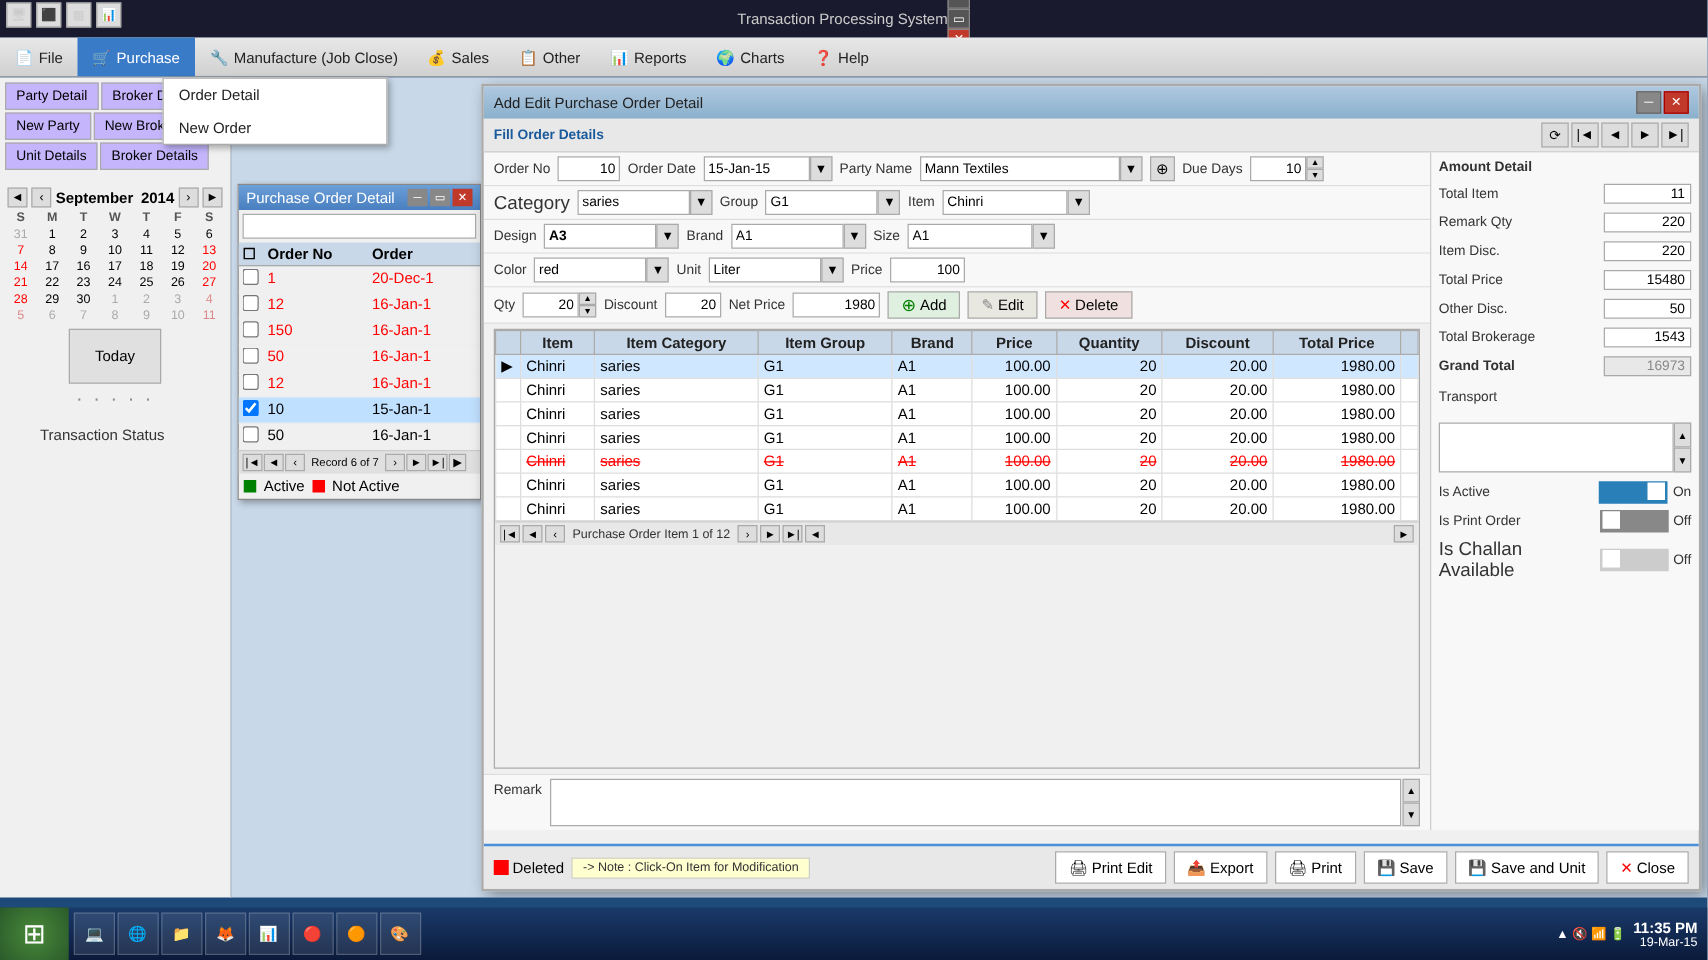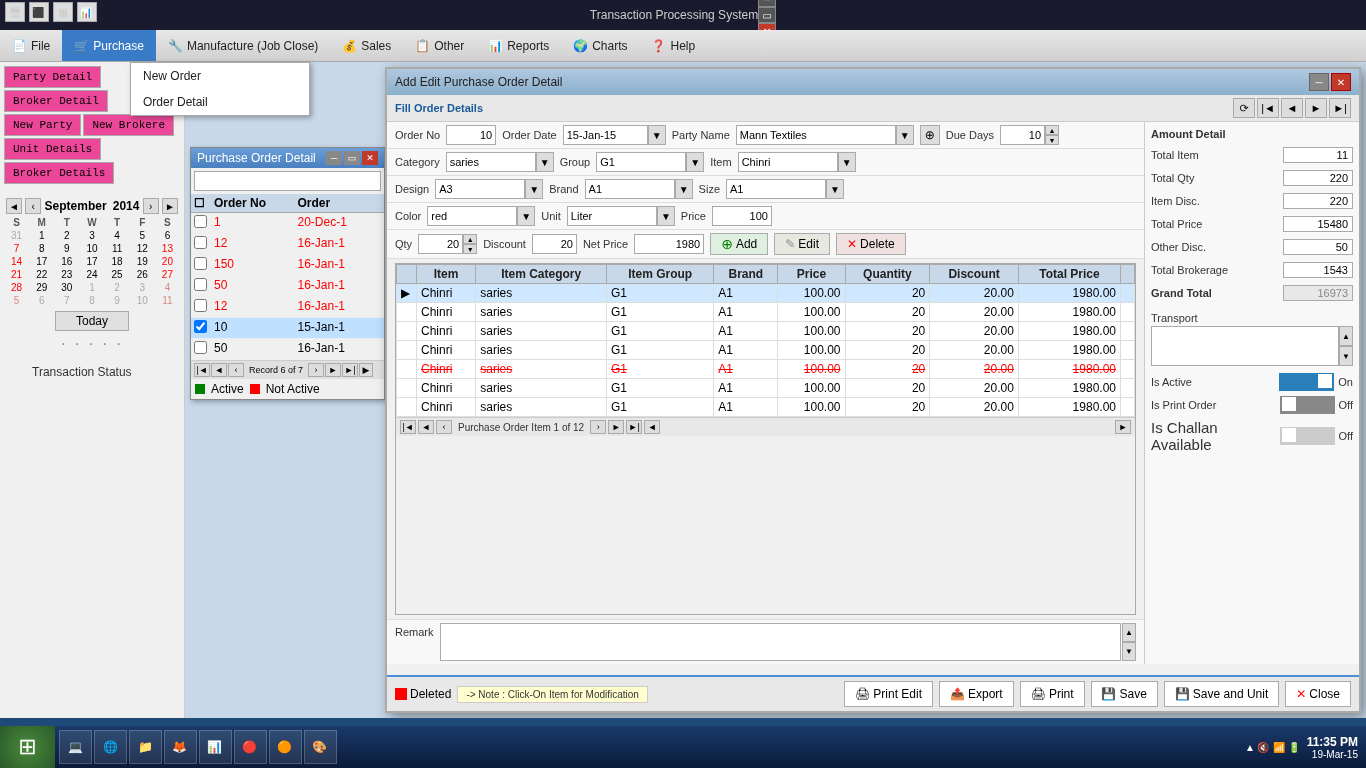--- a/index.html
+++ b/index.html
@@ -29,32 +29,32 @@
       background: white; border: 1px solid #aaa; box-shadow: 2px 2px 5px rgba(0,0,0,0.3); z-index: 100;
     }
     .dropdown-item { padding: 6px 12px; cursor: pointer; color: #222; }
 
     
     .left-panel {
       position: absolute; top: 62px; left: 0; width: 185px; bottom: 50px;
       background: #f0f0f0; border-right: 1px solid #ccc;
     }
     .left-panel-buttons { display: flex; flex-wrap: wrap; padding: 4px; gap: 2px; }
-    .panel-btn { padding: 4px 8px; background: #ec4899; border: 1px solid #aaa; cursor: pointer; font-size: 11px; font-family: Liberation Mono, monospace; }
+    .panel-btn { padding: 4px 8px; background: #c4b5fd; border: 1px solid #aaa; cursor: pointer; font-size: 11px; }
 
     
     .calendar { padding: 4px; margin-top: 4px; }
     .cal-nav { display: flex; align-items: center; justify-content: space-between; padding: 2px; }
     .cal-nav-btn { width: 16px; height: 16px; background: #ddd; border: 1px solid #aaa; display: flex; align-items: center; justify-content: center; cursor: pointer; font-size: 10px; }
     .cal-grid { width: 100%; border-collapse: collapse; }
     .cal-grid th { font-size: 10px; text-align: center; padding: 1px; color: #555; }
     .cal-grid td { font-size: 10px; text-align: center; padding: 1px 2px; cursor: pointer; }
     .cal-weekend { color: red; }
     .cal-other { color: #aaa; }
-    .today-btn { padding: 2px 20px; background: #e0e0e0; border: 1px solid #aaa; cursor: pointer; display: block; margin: 4px auto; }
+    .today-btn { padding: 14px 20px; background: #e0e0e0; border: 1px solid #aaa; cursor: pointer; display: block; margin: 4px auto; }
     .status-dots { text-align: center; color: #888; font-size: 16px; letter-spacing: 2px; }
 
     
     .main-content { position: absolute; top: 62px; left: 185px; right: 0; bottom: 50px; background: #c8d8e8; overflow: hidden; }
     .form-input { height: 20px; border: 1px solid #aaa; background: white; padding: 0 3px; font-size: 11px; }
 
     
     .data-table { width: 100%; border-collapse: collapse; font-size: 11px; }
     .data-table th { background: #c8d8e8; border: 1px solid #aaa; padding: 2px 4px; text-align: center; color: #222; }
     .data-table td { border: 1px solid #ddd; padding: 2px 4px; background: white; }
@@ -121,22 +121,22 @@
     <span>🌍</span>
     <span>Charts</span>
   </div>
   <div class="menu-item">
     <span>❓</span>
     <span>Help</span>
   </div>
 </div>
 
 <div class="dropdown">
+  <div class="dropdown-item">Order Detail</div>
   <div class="dropdown-item">New Order</div>
-  <div class="dropdown-item">Order Detail</div>
 </div>
 
 <div class="left-panel">
   <div class="left-panel-buttons">
     <div class="panel-btn">Party Detail</div>
     <div class="panel-btn">Broker Detail</div>
     <div class="panel-btn">New Party</div>
     <div class="panel-btn">New Brokere</div>
     <div class="panel-btn">Unit Details</div>
     <div class="panel-btn">Broker Details</div>
@@ -355,41 +355,41 @@
             <input type="text" style="width: 45px; height: 20px; border: 1px solid rgb(170, 170, 170); padding: 0px 3px; font-size: 11px; text-align: right;" value="10">
             <div style="display:flex;flex-direction:column;">
               <div style="width:14px;height:10px;background:#ddd;border:1px solid #aaa;display:flex;align-items:center;justify-content:center;font-size:7px;cursor:pointer;">▲</div>
               <div style="width:14px;height:10px;background:#ddd;border:1px solid #aaa;display:flex;align-items:center;justify-content:center;font-size:7px;cursor:pointer;">▼</div>
             </div>
           </div>
         </div>
 
 
         <div style="display:flex;align-items:center;padding:3px 8px;gap:6px;background:#f8f8f8;border-bottom:1px solid #ddd;flex-wrap:wrap;">
-          <span style="font-size:11px;color:#333;">Category</span>
+          <span style="font-size:15px;color:#333;">Category</span>
           <div style="display:flex;align-items:center;">
             <input type="text" style="width: 90px; height: 20px; border: 1px solid rgb(170, 170, 170); padding: 0px 3px; font-size: 11px;" value="saries">
             <div style="width:18px;height:20px;background:#ddd;border:1px solid #aaa;display:flex;align-items:center;justify-content:center;font-size:10px;cursor:pointer;">▼</div>
           </div>
           <span style="font-size:11px;color:#333;">Group</span>
           <div style="display:flex;align-items:center;">
             <input type="text" style="width: 90px; height: 20px; border: 1px solid rgb(170, 170, 170); padding: 0px 3px; font-size: 11px;" value="G1">
             <div style="width:18px;height:20px;background:#ddd;border:1px solid #aaa;display:flex;align-items:center;justify-content:center;font-size:10px;cursor:pointer;">▼</div>
           </div>
           <span style="font-size:11px;color:#333;">Item</span>
           <div style="display:flex;align-items:center;">
             <input type="text" style="width: 100px; height: 20px; border: 1px solid rgb(170, 170, 170); padding: 0px 3px; font-size: 11px;" value="Chinri">
             <div style="width:18px;height:20px;background:#ddd;border:1px solid #aaa;display:flex;align-items:center;justify-content:center;font-size:10px;cursor:pointer;">▼</div>
           </div>
         </div>
 
         <div style="display:flex;align-items:center;padding:3px 8px;gap:6px;background:#f8f8f8;border-bottom:1px solid #ddd;flex-wrap:wrap;">
           <span style="font-size:11px;color:#333;">Design</span>
           <div style="display:flex;align-items:center;">
-            <input type="text" style="width: 90px; height: 20px; border: 1px solid rgb(170, 170, 170); padding: 0px 3px; font-size: 11px;" value="A3">
+            <input type="text" style="width: 90px; height: 20px; border: 1px solid rgb(170, 170, 170); padding: 0px 3px; font-size: 11px; font-weight: bold;" value="A3">
             <div style="width:18px;height:20px;background:#ddd;border:1px solid #aaa;display:flex;align-items:center;justify-content:center;font-size:10px;cursor:pointer;">▼</div>
           </div>
           <span style="font-size:11px;color:#333;">Brand</span>
           <div style="display:flex;align-items:center;">
             <input type="text" style="width: 90px; height: 20px; border: 1px solid rgb(170, 170, 170); padding: 0px 3px; font-size: 11px;" value="A1">
             <div style="width:18px;height:20px;background:#ddd;border:1px solid #aaa;display:flex;align-items:center;justify-content:center;font-size:10px;cursor:pointer;">▼</div>
           </div>
           <span style="font-size:11px;color:#333;">Size</span>
           <div style="display:flex;align-items:center;">
             <input type="text" style="width: 100px; height: 20px; border: 1px solid rgb(170, 170, 170); padding: 0px 3px; font-size: 11px;" value="A1">
@@ -572,21 +572,21 @@
       </div>
 
       <div style="width:215px;border-left:1px solid #ccc;padding:6px;background:#f8f8f8;display:flex;flex-direction:column;gap:3px;overflow-y:auto;">
         <div style="font-size:11px;font-weight:bold;color:#333;margin-bottom:4px;">Amount Detail</div>
 
         <div class="amount-row">
           <span class="amount-label">Total Item</span>
           <span class="amount-value">11</span>
         </div>
         <div class="amount-row">
-          <span class="amount-label">Total Qty</span>
+          <span class="amount-label">Remark Qty</span>
           <span class="amount-value">220</span>
         </div>
         <div class="amount-row">
           <span class="amount-label">Item Disc.</span>
           <span class="amount-value">220</span>
         </div>
         <div class="amount-row">
           <span class="amount-label">Total Price</span>
           <span class="amount-value">15480</span>
         </div>
@@ -597,21 +597,21 @@
         <div class="amount-row">
           <span class="amount-label">Total Brokerage</span>
           <span class="amount-value">1543</span>
         </div>
         <div class="amount-row">
           <span class="amount-label" style="font-weight:bold;">Grand Total</span>
           <span class="amount-value grand">16973</span>
         </div>
 
         <div style="margin-top:4px;">
-          <div style="font-size:11px;color:#333;margin-bottom:2px;">Transport</div>
+          <div style="font-size:11px;color:#333;margin-bottom:14px;">Transport</div>
           <div style="display:flex;align-items:stretch;">
             <textarea style="flex: 1 1 0%; height: 40px; border: 1px solid rgb(170, 170, 170); font-size: 11px; resize: none;"></textarea>
             <div style="display:flex;flex-direction:column;">
               <div style="width:14px;height:20px;background:#ddd;border:1px solid #aaa;display:flex;align-items:center;justify-content:center;font-size:8px;cursor:pointer;">▲</div>
               <div style="width:14px;height:20px;background:#ddd;border:1px solid #aaa;display:flex;align-items:center;justify-content:center;font-size:8px;cursor:pointer;">▼</div>
             </div>
           </div>
         </div>
 
         <div style="display:flex;align-items:center;justify-content:space-between;margin-top:4px;">

